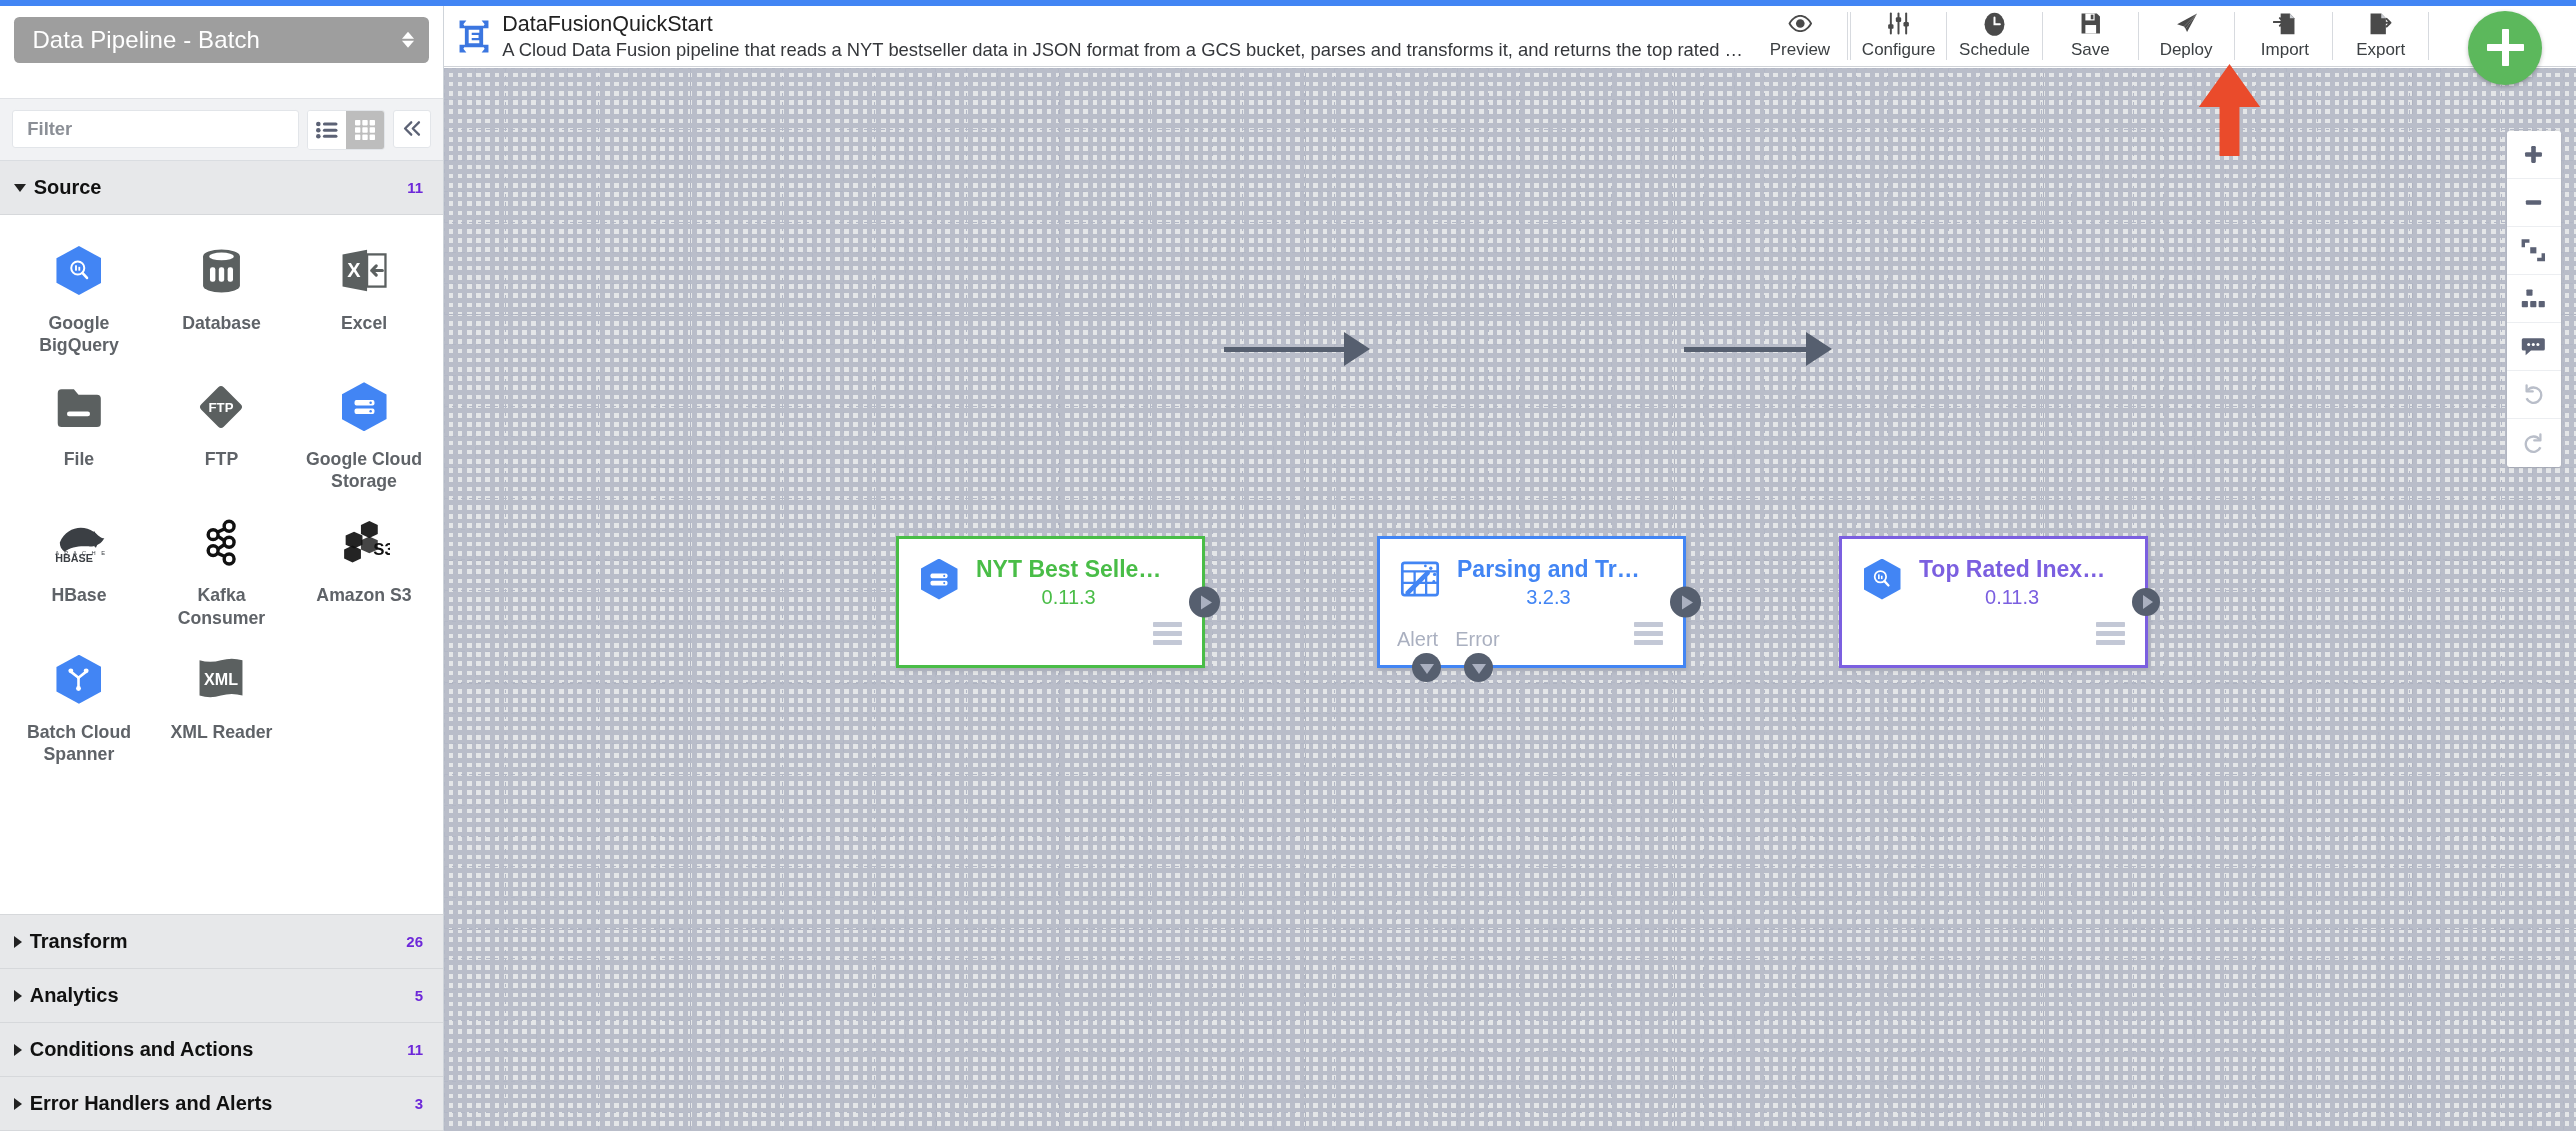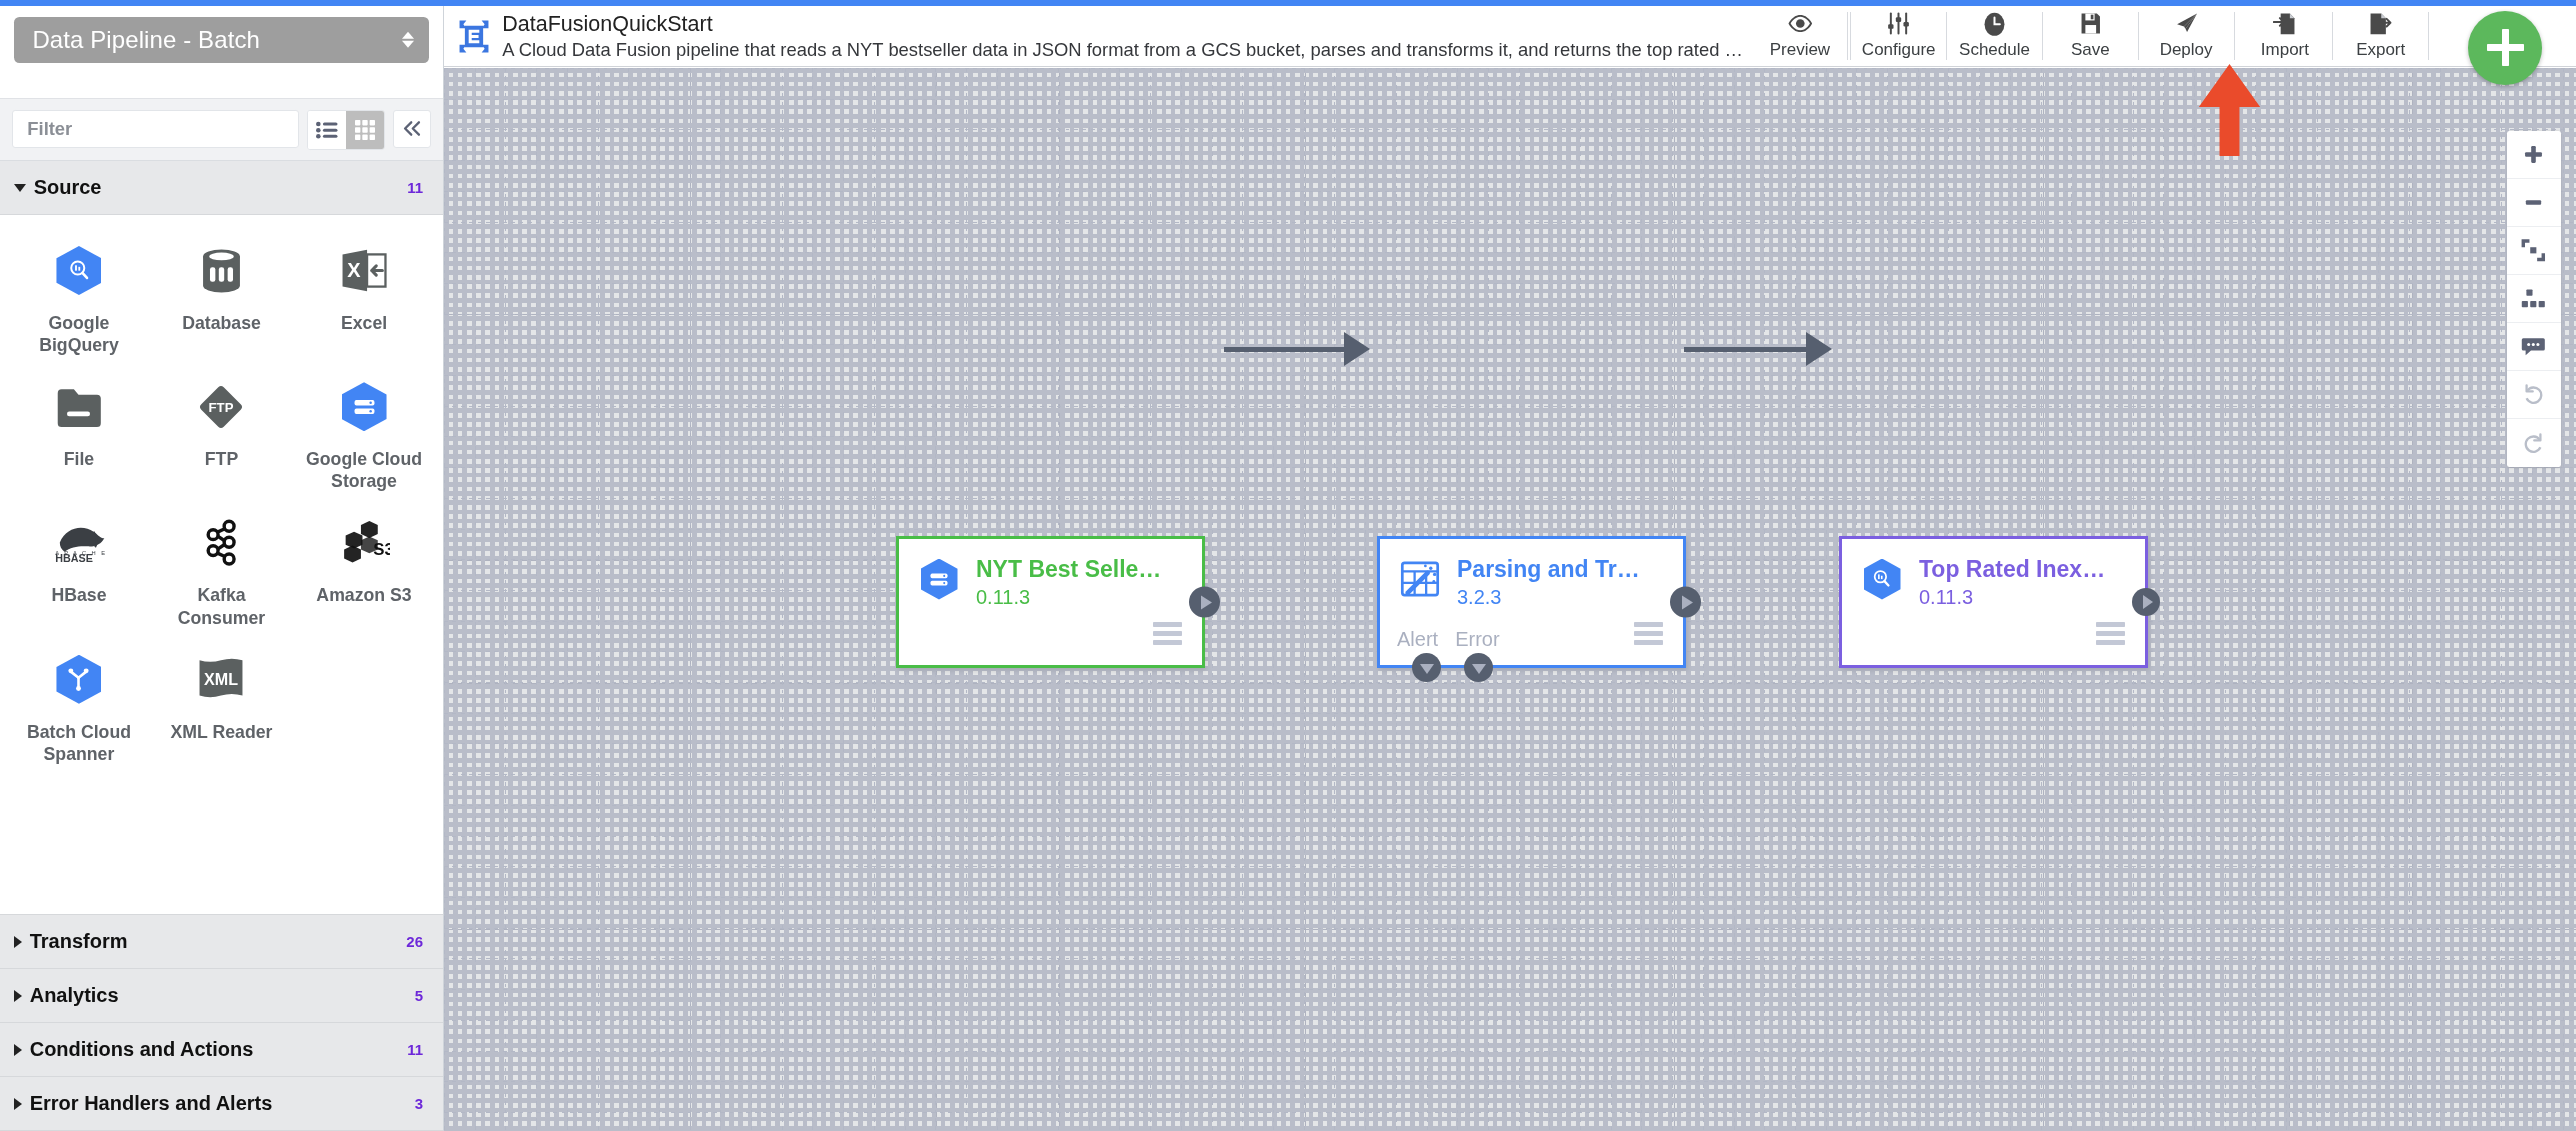--- a/index.html
+++ b/index.html
@@ -165,21 +165,21 @@
   }
   .zc-btn:last-child { border-bottom:none; }
   .zc-btn.muted { color:#b9bec9; }
 
   
   #deploy-arrow { position:absolute; z-index: 45; left: 2195px; top: 64px; }
 
   
   .node {
     position:absolute; background:#fff; border: 3.1px solid #999;
-    box-shadow: 2.3px 3.1px 5.4px rgba(0,0,0,.13); cursor:move;
+    box-shadow: 2.3px 3.1px 5.4px rgba(0,0,0,.13); cursor:move;text-align:center;
   }
   .node-head { display:flex; align-items:flex-start; padding: 17px 0 0 17px; gap: 14px; }
   .node-icon { width: 46px; height:46px; flex:0 0 auto; display:flex; align-items:center; justify-content:center;}
   .node-title { font-size: 23px; font-weight:bold; line-height:1.15; white-space:nowrap; }
   .node-ver { font-size: 20px; line-height: 1.5; }
   .hamburger {
     position:absolute; right: 20px; bottom: 20px; width: 29px;
     display:flex; flex-direction:column; gap:4.6px; cursor:pointer;
   }
   .hamburger i { display:block; height: 4.6px; background:#c3c8d6; border-radius:0.8px; }

